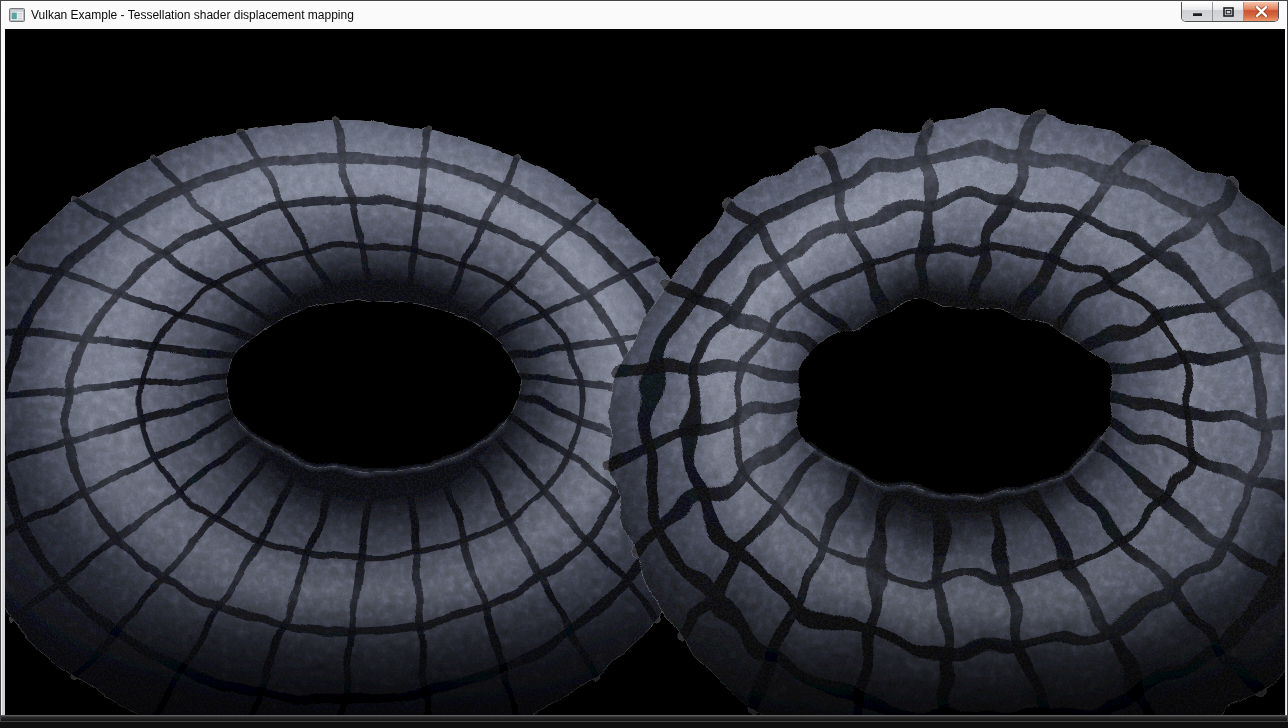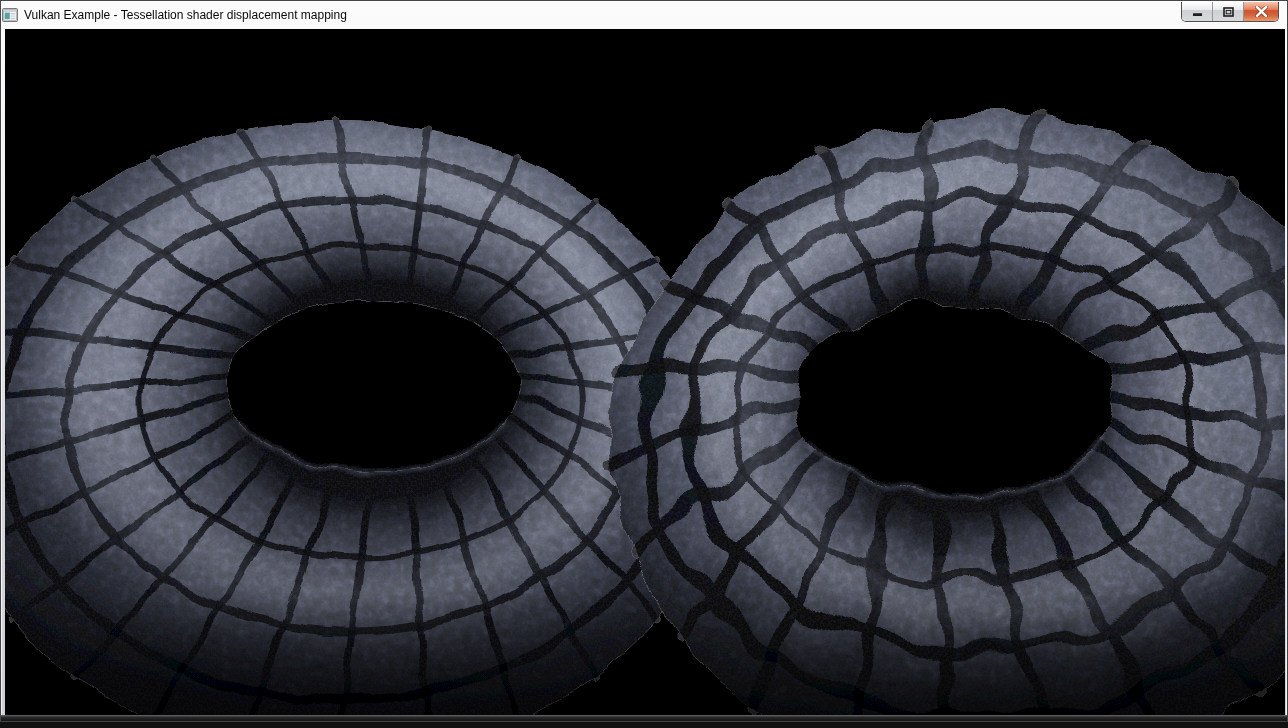--- a/index.html
+++ b/index.html
@@ -3,21 +3,21 @@
 <meta charset="utf-8">
 <style>
   html,body{margin:0;padding:0;background:#000;}
   .screen{position:relative;width:1288px;height:728px;overflow:hidden;
           font-family:"Liberation Sans", sans-serif;background:#101011;}
   .window{position:absolute;left:0;top:0;width:1286px;height:720px;
           border:1px solid #454547;
           background:linear-gradient(180deg,#fbfbfc 0%,#eaebed 40%,#d9dadd 60%,#cfd0d5 100%);
           box-shadow:inset 0 0 0 1px rgba(255,255,255,0.75);}
   .titlebar{position:absolute;left:1px;top:1px;right:1px;height:26px;display:flex;align-items:center;
-            }
+            padding-left:7px;}
   .app-icon{width:16px;height:16px;margin-right:6px;flex:0 0 auto;}
   .title-text{font-size:12px;color:#0a0a0a;white-space:nowrap;}
   .winbtns{position:absolute;top:1px;right:8px;display:flex;height:19px;
            border:1px solid #50504f;border-top:none;border-radius:0 0 5px 5px;overflow:hidden;
            box-shadow:0 1px 1px rgba(255,255,255,0.65), inset 0 1px 0 rgba(255,255,255,0.45);}
   .wbtn{width:30px;height:19px;display:flex;align-items:center;justify-content:center;cursor:default;
         background:linear-gradient(180deg,#ffffff 0%,#e9eaec 40%,#ced0d4 45%,#d9dadd 100%);}
   .wbtn + .wbtn{border-left:1px solid #94949a;}
   .wbtn.close{width:34px;
         background:linear-gradient(180deg,#f7c5ae 0%,#e2825f 38%,#ce5130 46%,#d66740 72%,#eb9a70 100%);}

